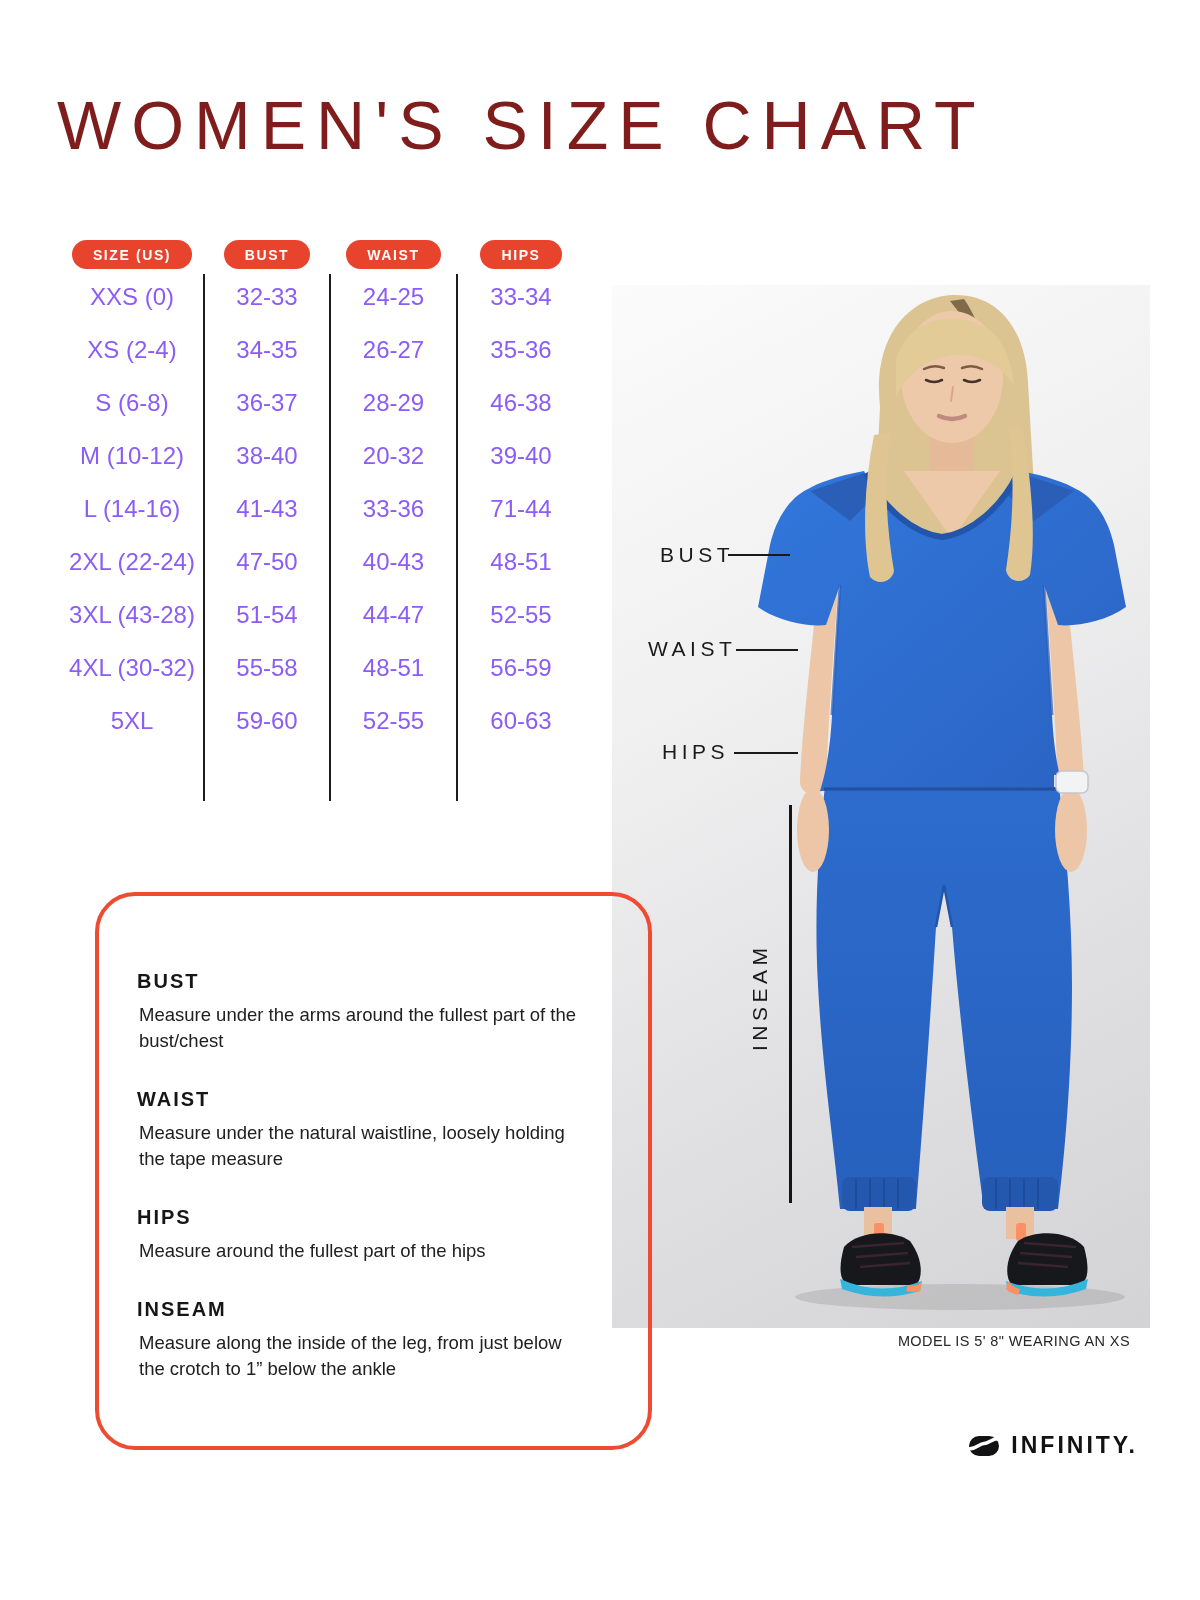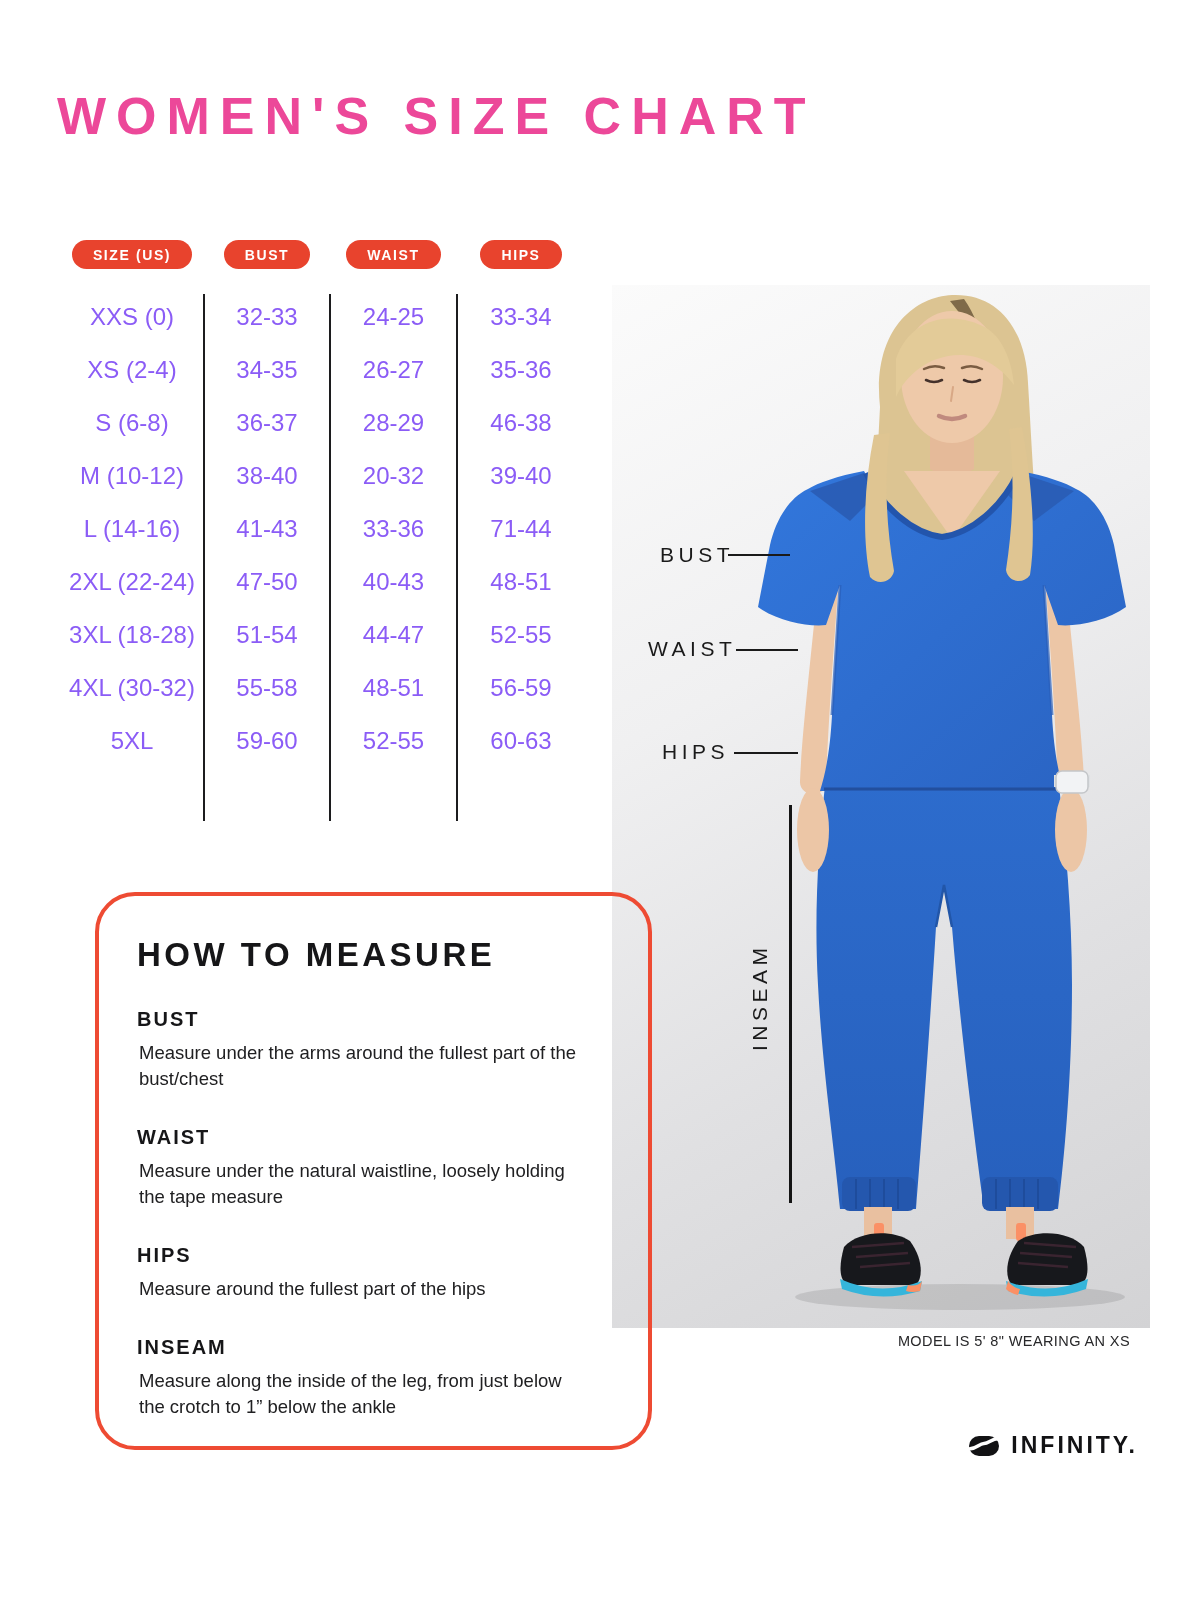--- a/index.html
+++ b/index.html
@@ -3,27 +3,27 @@
 <meta charset="utf-8">
 <style>
   html,body{margin:0;padding:0;}
   body{
     width:1200px;height:1600px;position:relative;background:#ffffff;
     font-family:"Liberation Sans", sans-serif;color:#1d1d1f;overflow:hidden;
     -webkit-font-smoothing:antialiased;
   }
   
   .page-title{
-    position:absolute;left:57px;top:86px;font-size:52px;font-weight:bold;
-    letter-spacing:10px;color:#ec4899;white-space:nowrap;
+    position:absolute;left:57px;top:86px;font-size:68px;font-weight:normal;
+    letter-spacing:10px;color:#7f1d1d;white-space:nowrap;
   }
   
   .size-table{position:absolute;left:60px;top:240px;width:525px;}
   .thead,.trow{display:grid;grid-template-columns:144px 126px 127px 128px;}
-  .thead{height:28px;margin-bottom:22px;}
+  .thead{height:28px;margin-bottom:2px;}
   .thead .cell{display:flex;justify-content:center;align-items:center;}
   .pill{
     display:inline-flex;align-items:center;justify-content:center;
     background:#E8432D;color:#ffffff;border-radius:15px;height:29px;
     padding:0 21px;font-size:14px;font-weight:bold;letter-spacing:1.6px;white-space:nowrap;
   }
   .tbody{position:relative;}
   .trow{height:53px;align-items:center;text-align:center;font-size:24px;color:#8b5cf6;}
   .divider{
     position:absolute;top:4px;width:1.5px;height:527px;background:#1c1c1e;
@@ -130,21 +130,21 @@
 
 
       <div class="trow">
         <div>2XL (22-24)</div>
         <div>47-50</div>
         <div>40-43</div>
         <div>48-51</div>
       </div>
 
       <div class="trow">
-        <div>3XL (18-28)</div>
+        <div>3XL (43-28)</div>
         <div>51-54</div>
         <div>44-47</div>
         <div>52-55</div>
       </div>
 
       <div class="trow">
         <div>4XL (30-32)</div>
         <div>55-58</div>
         <div>48-51</div>
         <div>56-59</div>
@@ -246,21 +246,20 @@
 <div class="m-label" style="left:662px;top:740px;">HIPS</div>
 <div class="m-line" style="left:734px;top:752px;width:64px;"></div>
 
 <div class="inseam-line"></div>
 <div class="inseam-label">INSEAM</div>
 
 <div class="photo-caption">MODEL IS 5' 8" WEARING AN XS</div>
 
 <div class="measure-box">
   <div class="measure-inner">
-    <h2 class="measure-title">HOW TO MEASURE</h2>
     <div>
 
         <div class="m-section">
           <h3>BUST</h3>
           <p>Measure under the arms around the fullest part of the bust/chest</p>
         </div>
 
         <div class="m-section">
           <h3>WAIST</h3>
           <p>Measure under the natural waistline, loosely holding the tape measure</p>

